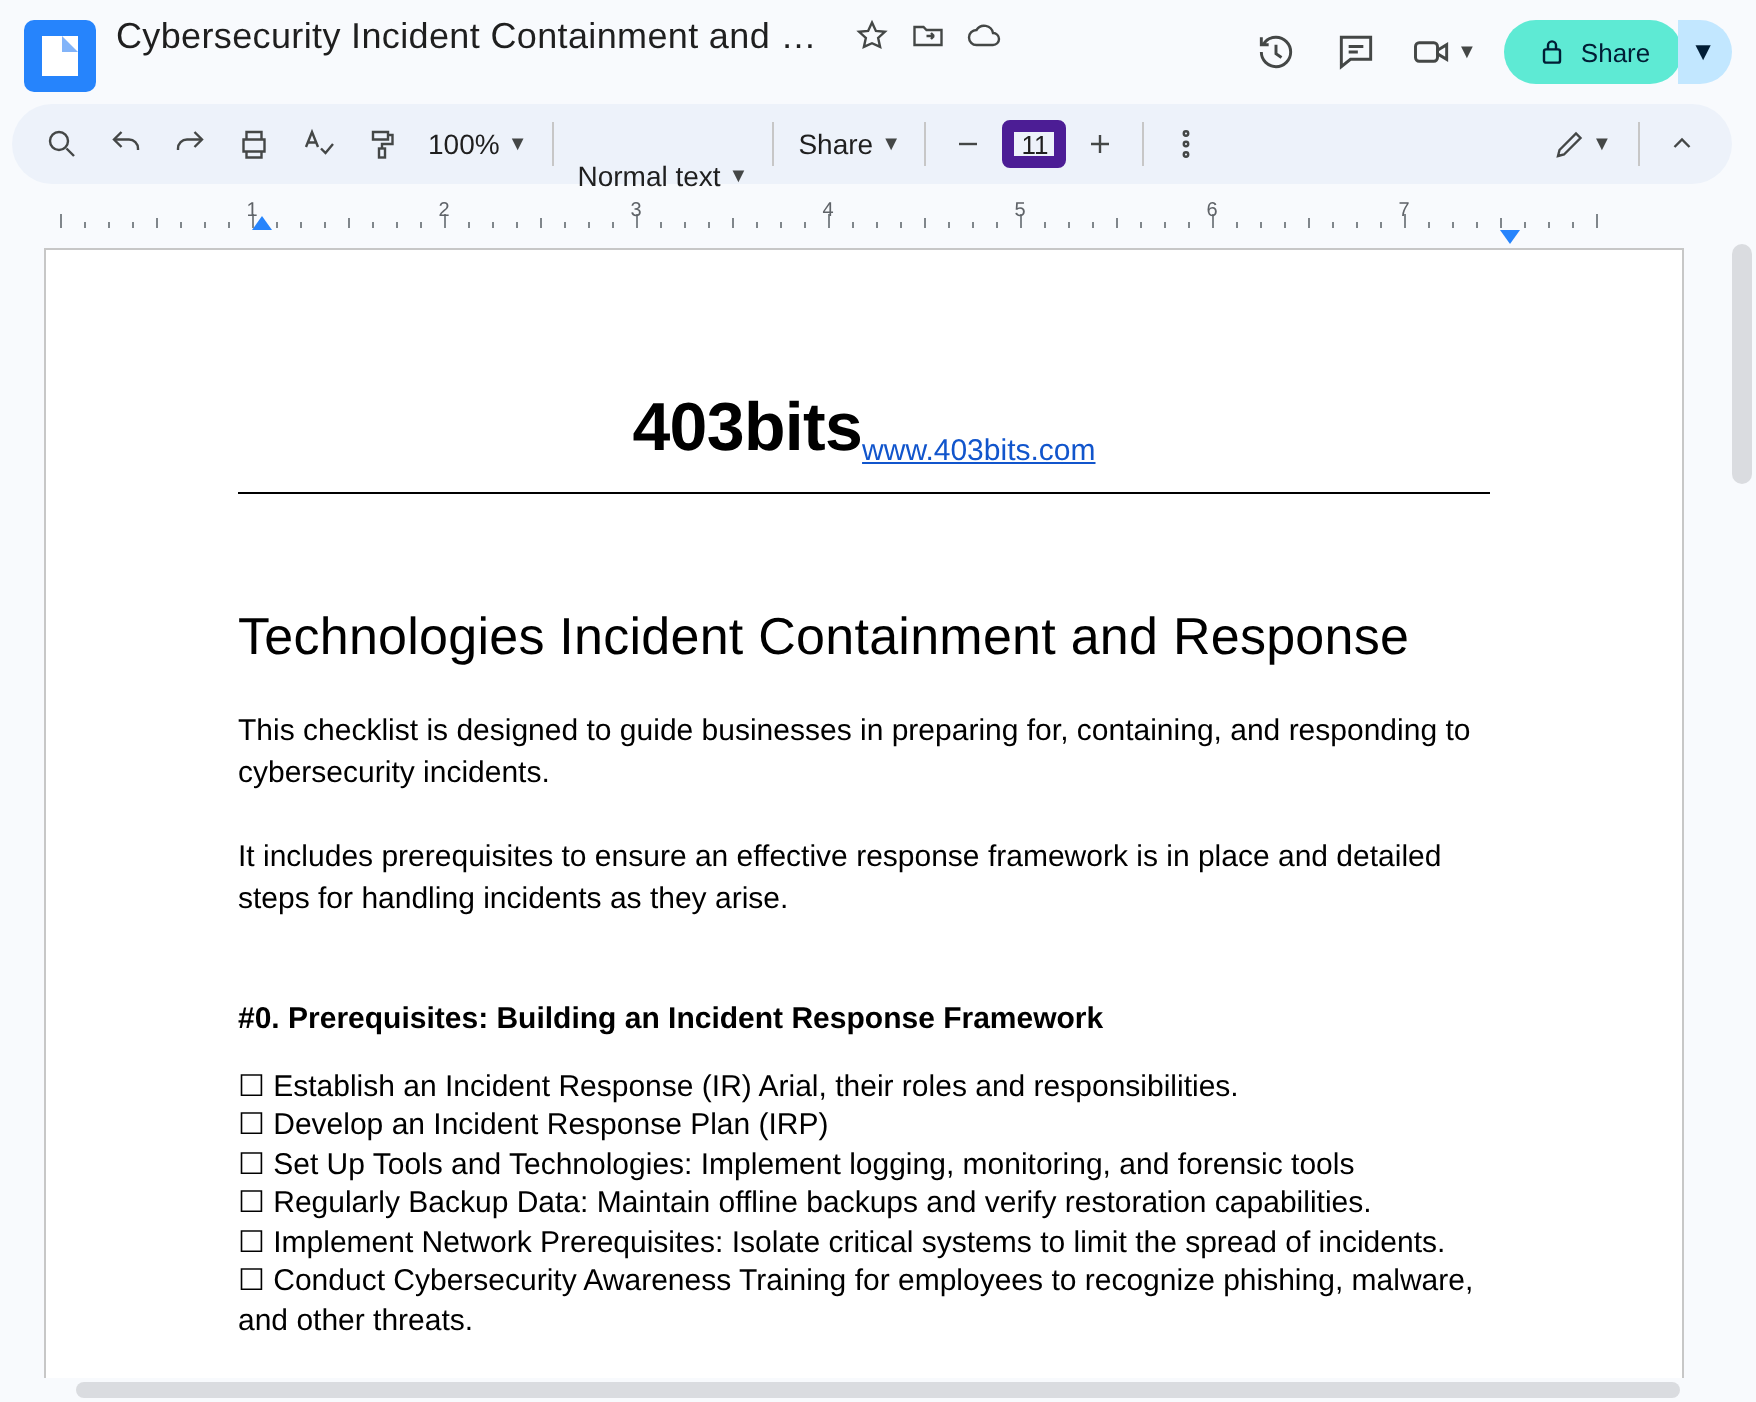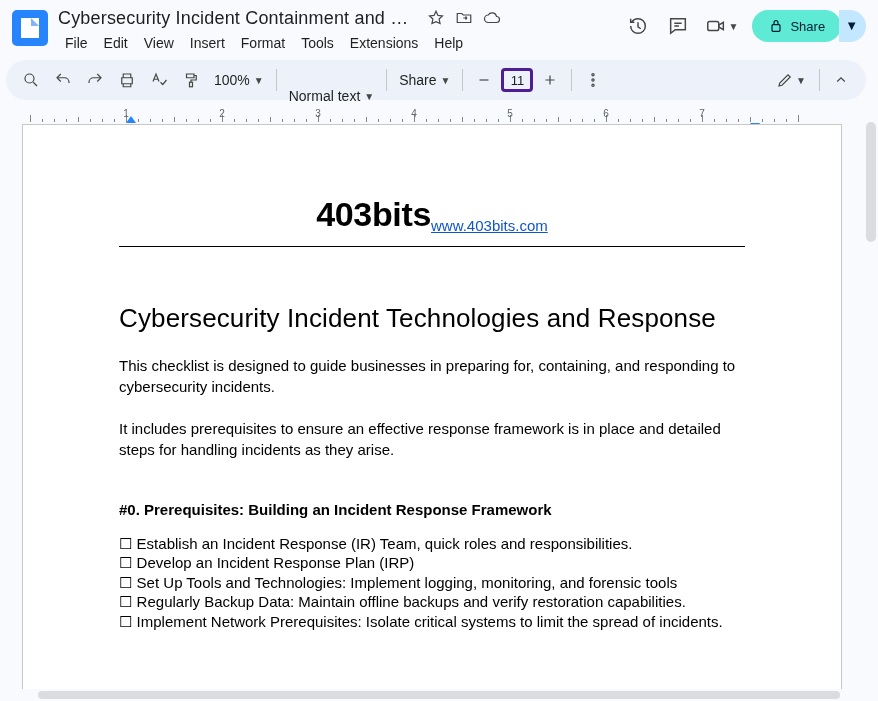--- a/index.html
+++ b/index.html
@@ -27,21 +27,21 @@
 .share-btn svg { width:16px; height:16px; fill:none; stroke:#001d35; stroke-width:1.8; }
 .share-caret { background:#c2e7ff; border-radius:0 40px 40px 0; padding:8px 8px 8px 6px; margin-left:-2px; cursor:pointer; color:#001d35; }
 
 .toolbar-wrap { padding:6px 12px 6px 6px; }
 .toolbar { background:#edf2fa; border-radius:28px; display:flex; align-items:center; padding:0 10px; height:40px; gap:2px; }
 .tb-btn { width:30px; height:30px; display:flex; align-items:center; justify-content:center; color:#444746; border-radius:4px; cursor:pointer; }
 .tb-btn svg { width:18px; height:18px; fill:none; stroke:#444746; stroke-width:1.6; }
 .tb-sep { width:1px; height:22px; background:#c7c7c7; margin:0 4px; }
 .tb-text { font-size:14px; color:#1f1f1f; padding:0 6px; cursor:pointer; display:flex; align-items:center; gap:4px; }
 .tb-text .caret { font-size:10px; color:#444746; }
-.fontsize-box { border:3px solid #4c1d95; border-radius:4px; width:32px; height:24px; display:flex; align-items:center; justify-content:center; font-size:13px; }
+.fontsize-box { border:6px solid #4c1d95; border-radius:4px; width:32px; height:24px; display:flex; align-items:center; justify-content:center; font-size:13px; }
 .tb-spacer { flex:1; }
 
 .ruler { position:relative; height:16px; background:#f8fafd; margin:0 30px 0 30px; font-size:10px; color:#5f6368; }
 .ruler-tick { position:absolute; bottom:0; width:1px; height:4px; background:#80868b; }
 .ruler-num { position:absolute; bottom:3px; transform:translateX(-50%); }
 .ruler-marker { position:absolute; bottom:-1px; width:0; height:0; }
 .ruler-marker.left { left:96px; border-left:5px solid transparent; border-right:5px solid transparent; border-bottom:7px solid #2684fc; }
 .ruler-marker.right { left:720px; border-left:5px solid transparent; border-right:5px solid transparent; border-top:7px solid #2684fc; bottom:-8px; }
 
 .canvas-scroll { position:absolute; top:118px; left:0; right:14px; bottom:12px; overflow:auto; }
@@ -79,30 +79,20 @@
           <svg viewBox="0 0 24 24">
             <path d="M3 6h6l2 2h10v10H3z"></path>
             <path d="M11 12h5m0 0l-2-2m2 2l-2 2"></path>
           </svg>
         </div>
       <div class="title-ico">
           <svg viewBox="0 0 24 24">
             <path d="M7 18a5 5 0 010-10 6 6 0 0111 2 4 4 0 010 8H7z"></path>
           </svg>
         </div>
-    </div>
-    <div class="menubar">
-      <div class="menu-item">File</div>
-      <div class="menu-item">Edit</div>
-      <div class="menu-item">View</div>
-      <div class="menu-item">Insert</div>
-      <div class="menu-item">Format</div>
-      <div class="menu-item">Tools</div>
-      <div class="menu-item">Extensions</div>
-      <div class="menu-item">Help</div>
     </div>
   </div>
   <div class="right-cluster">
     <div class="rc-ico">
         <svg viewBox="0 0 24 24">
           <path d="M4 12a8 8 0 108-8 8 8 0 00-7 4M4 4v4h4"></path>
           <path d="M12 8v5l3 2"></path>
         </svg>
       </div>
     <div class="rc-ico">
@@ -295,30 +285,31 @@
     <div class="ruler-tick" style="left: 768px; height: 7px;"></div>
   </div>
 
 <div class="canvas-scroll">
   <div class="page">
 
     <div class="doc-head">
       <div class="brand">403bits</div>
       <a class="site-link">www.403bits.com</a>
     </div>
-    <div class="doc-h1">Cybersecurity Incident Technologies and Response</div>
+    <div class="doc-h1">Technologies Incident Containment and Response</div>
     <div class="doc-p">This checklist is designed to guide businesses in preparing for, containing, and responding to cybersecurity incidents.</div>
     <div class="doc-p">It includes prerequisites to ensure an effective response framework is in place and detailed steps for handling incidents as they arise.</div>
     <div class="doc-subh">#0. Prerequisites: Building an Incident Response Framework</div>
     <div class="chk-list" id="chklist">
-        <div class="chk-item">☐  Establish an Incident Response (IR) Team, quick roles and responsibilities.</div>
+        <div class="chk-item">☐  Establish an Incident Response (IR) Arial, their roles and responsibilities.</div>
         <div class="chk-item">☐  Develop an Incident Response Plan (IRP)</div>
         <div class="chk-item">☐  Set Up Tools and Technologies: Implement logging, monitoring, and forensic tools</div>
         <div class="chk-item">☐  Regularly Backup Data: Maintain offline backups and verify restoration capabilities.</div>
         <div class="chk-item">☐  Implement Network Prerequisites: Isolate critical systems to limit the spread of incidents.</div>
+        <div class="chk-item">☐  Conduct Cybersecurity Awareness Training for employees to recognize phishing, malware, and other threats.</div>
       </div>
   </div>
 </div>
 
 <div class="vscroll">
     <div class="vthumb"></div>
   </div>
 <div class="hscroll">
     <div class="hthumb"></div>
   </div>

